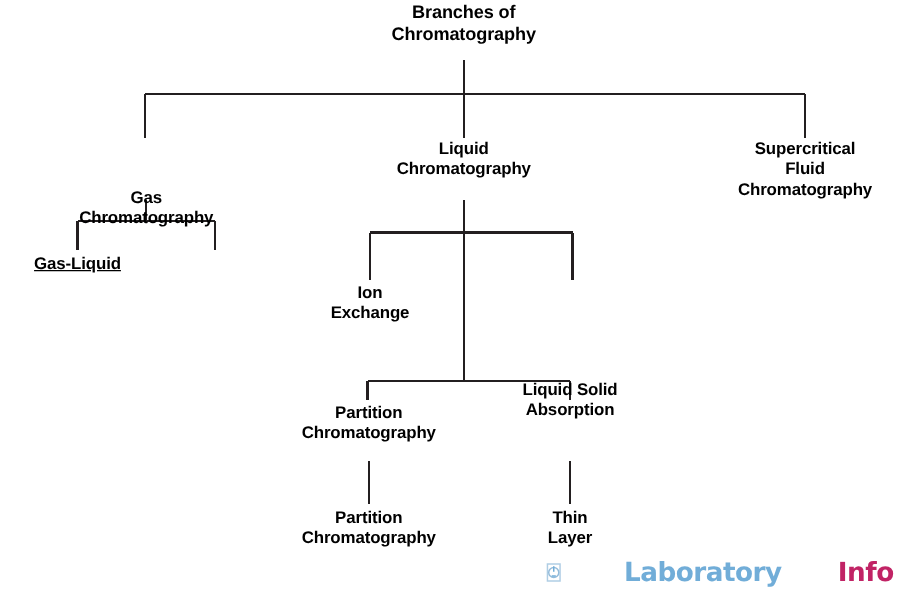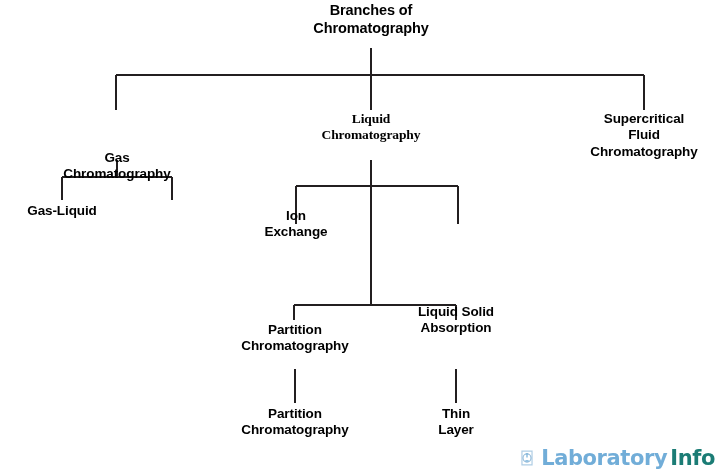--- a/index.html
+++ b/index.html
@@ -50,23 +50,24 @@
     display: flex;
     align-items: center;
     gap: 3px;
     opacity: 0.95;
   }
   #watermark .wm-text {
     font-size: 21px;
     font-weight: bold;
     letter-spacing: -0.4px;
     font-family: "DejaVu Sans", sans-serif;
+    margin-left: 42px;
   }
   #watermark .wm-lab { color: #6aa9d6; }
-  #watermark .wm-info { color: #0f766e; }
+  #watermark .wm-info { color: #be185d; }
 </style>
 </head>
 <body>
 
 <div id="diagram">
 
   <svg id="edges" viewBox="0 0 723 476" width="723" height="476" xmlns="http://www.w3.org/2000/svg">
     <g stroke="#231f20" stroke-width="1.7" fill="none" shape-rendering="crispEdges">
 
       <line x1="371" y1="48" x2="371" y2="75"></line>
@@ -95,29 +96,29 @@
       <line x1="295" y1="369" x2="295" y2="403"></line>
       <line x1="456" y1="369" x2="456" y2="403"></line>
     </g>
   </svg>
 
   <div class="node n-title" style="left:271px; top:2px; width:200px;">Branches of
 Chromatography</div>
 
   <div class="node n-l2" style="left:27px; top:111px; width:180px;margin-top:39px;">Gas
 Chromatography</div>
-  <div class="node n-l2" style="left:281px; top:111px; width:180px;font-family:Liberation Serif, serif;">Liquid
+  <div class="node n-l2" style="left:281px; top:111px; width:180px;">Liquid
 Chromatography</div>
   <div class="node n-l2" style="left:554px; top:111px; width:180px;">Supercritical
 Fluid
 Chromatography</div>
 
-  <div class="node n-l3" style="left:2px; top:203px; width:120px;">Gas-Liquid</div>
+  <div class="node n-l3" style="left:2px; top:203px; width:120px;text-decoration:underline;">Gas-Liquid</div>
 
-  <div class="node n-l3" style="left:236px; top:208px; width:120px;">Ion
+  <div class="node n-l3" style="left:236px; top:226px; width:120px;">Ion
 Exchange</div>
 
   <div class="node n-l4" style="left:205px; top:322px; width:180px;">Partition
 Chromatography</div>
   <div class="node n-l4" style="left:378px; top:304px; width:156px;">Liquid Solid
 Absorption</div>
 
   <div class="node n-l5" style="left:205px; top:406px; width:180px;">Partition
 Chromatography</div>
   <div class="node n-l5" style="left:396px; top:406px; width:120px;">Thin

